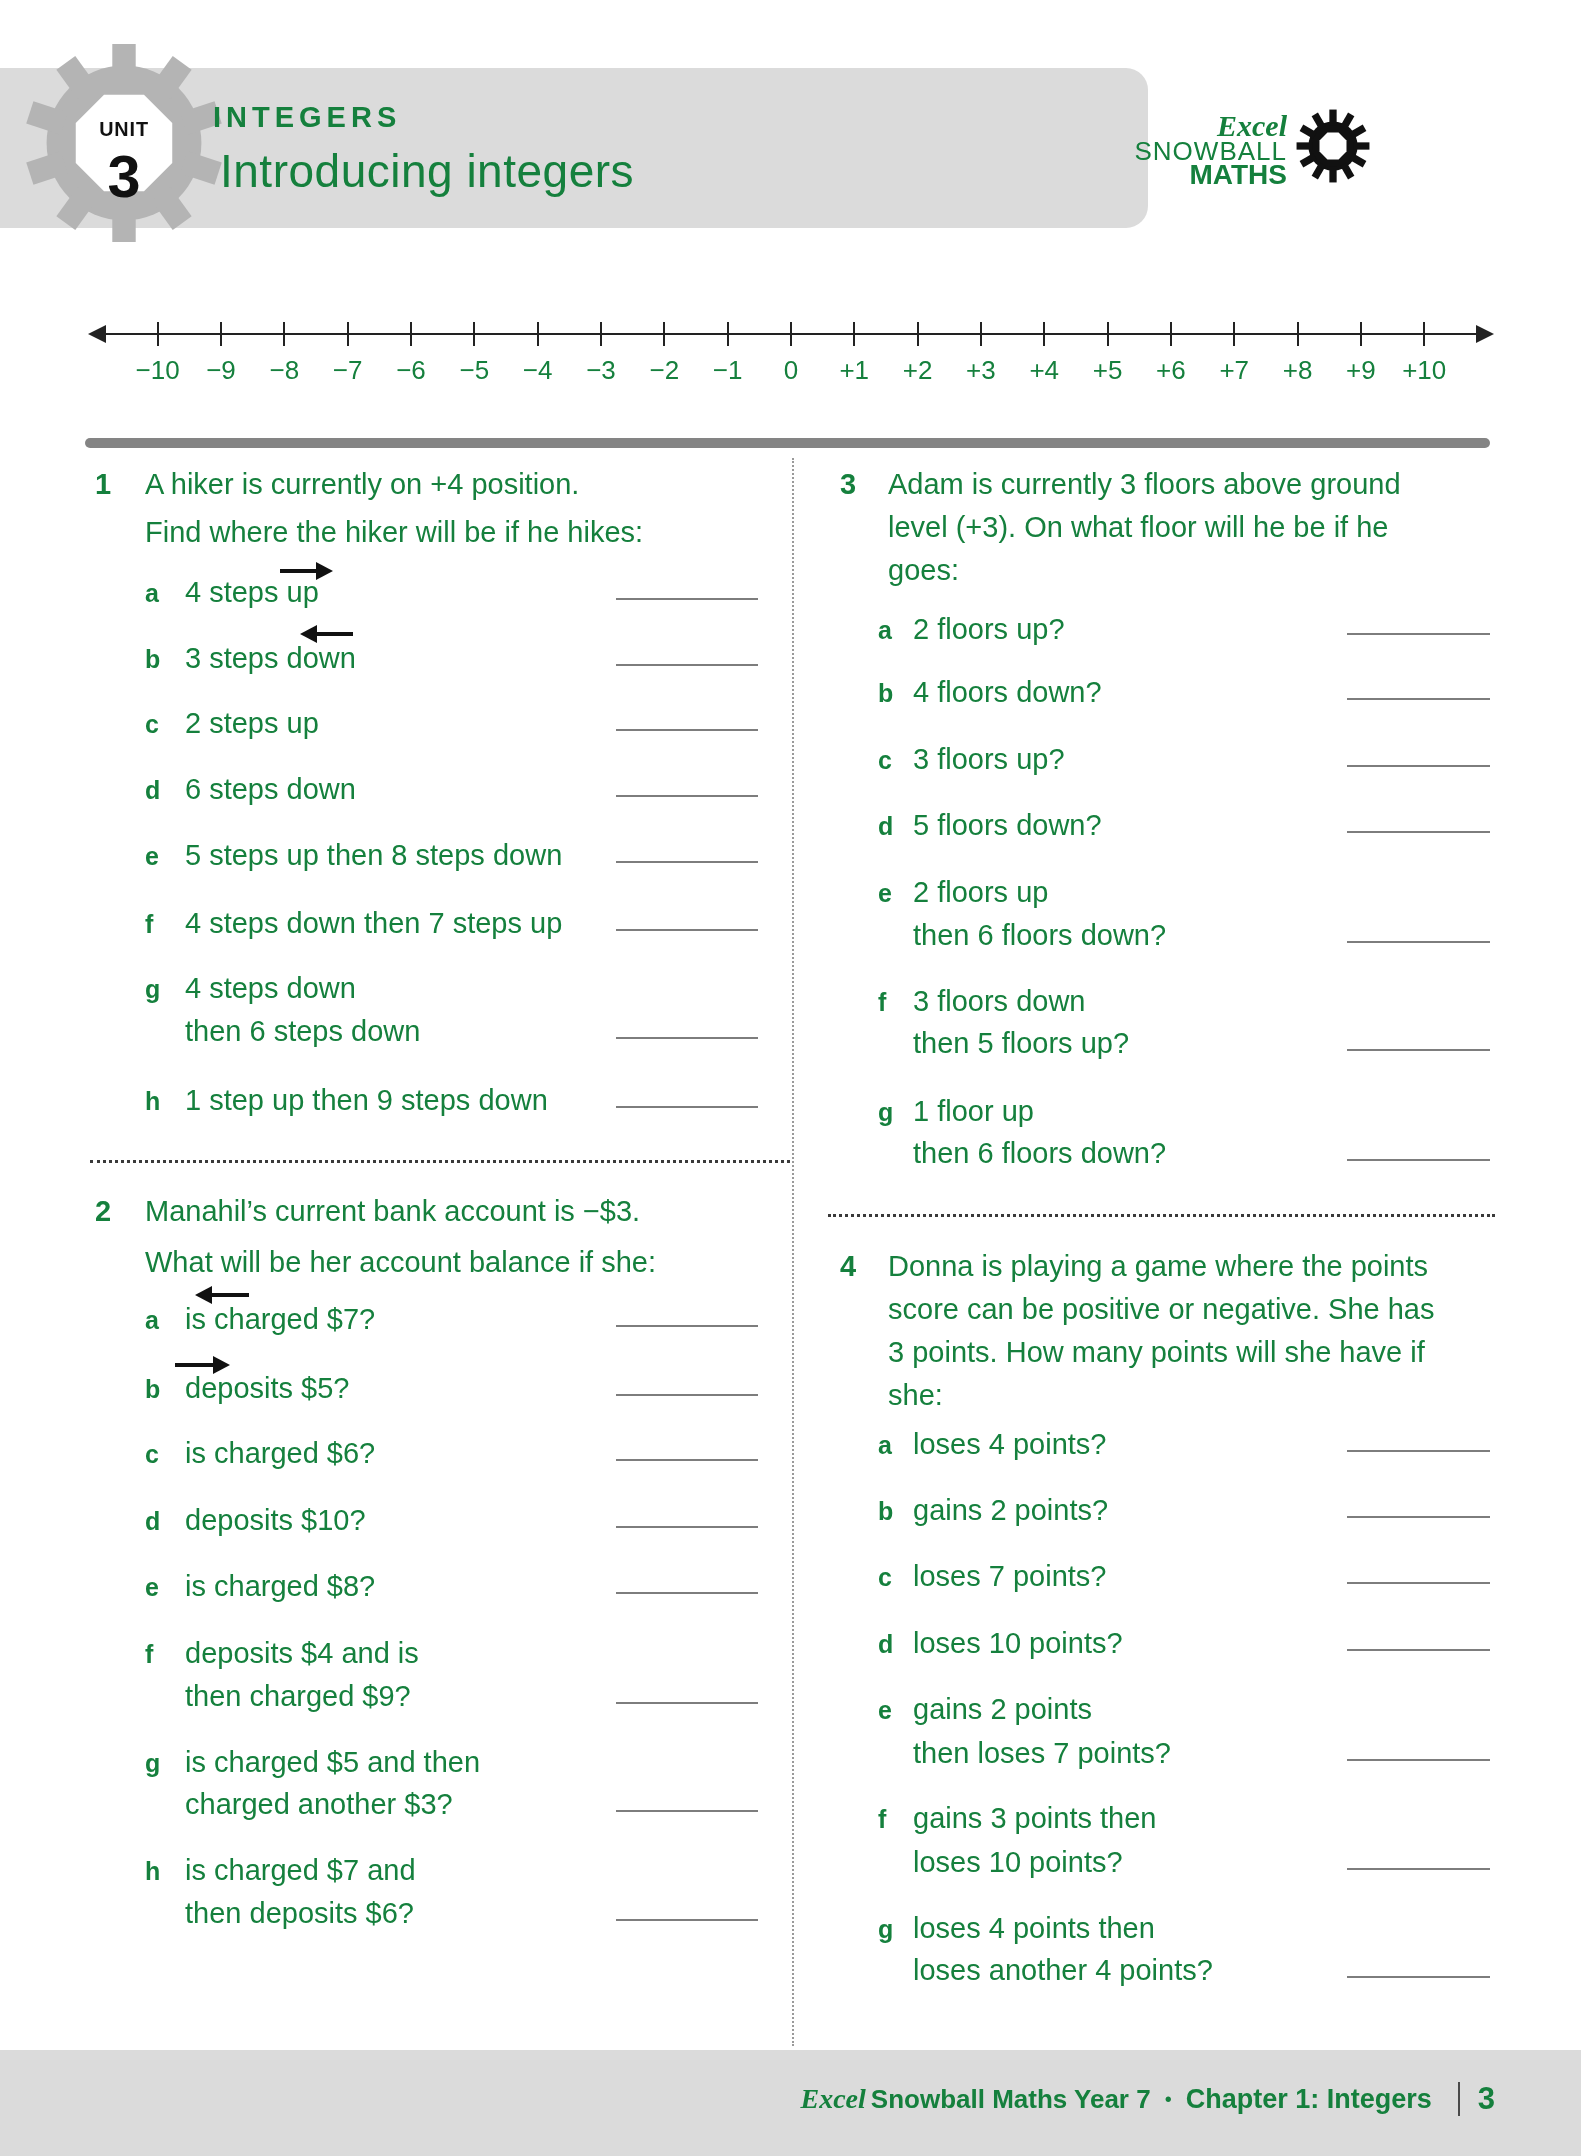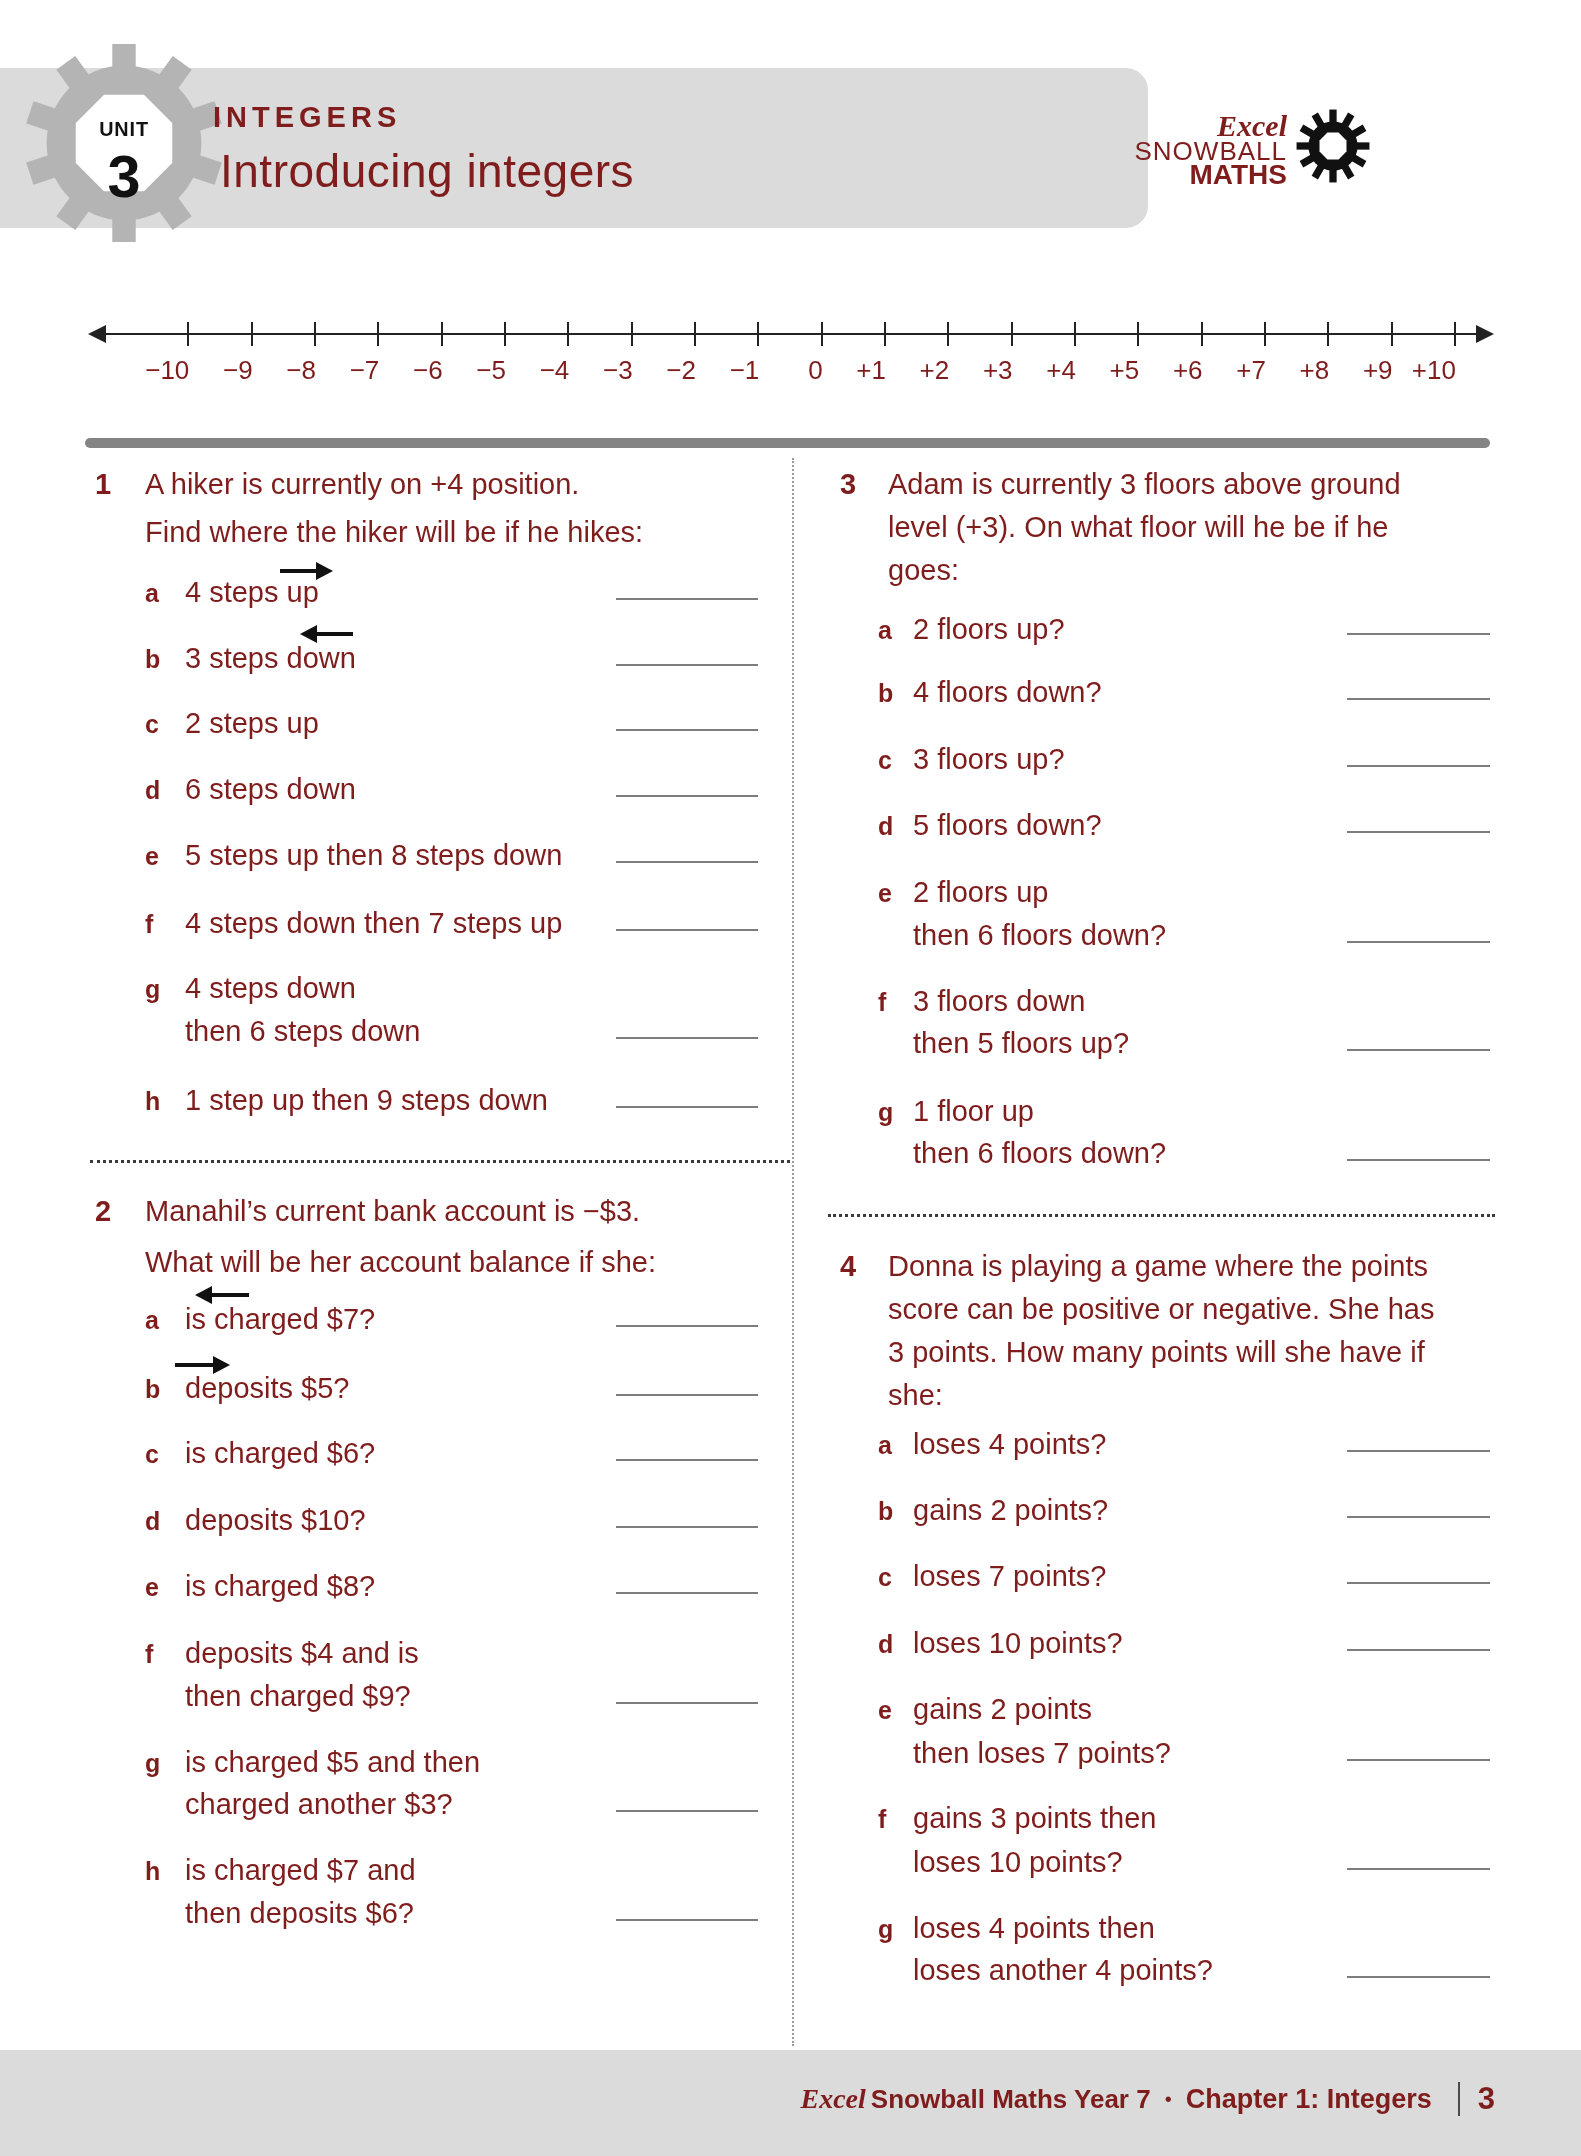--- a/index.html
+++ b/index.html
@@ -1,33 +1,33 @@
 <!DOCTYPE html>
 <html><head>
 <meta charset="utf-8">
 <style>
   html,body{margin:0;padding:0;background:#e8e8e8;}
   #page{position:relative;width:1581px;height:2156px;background:#ffffff;overflow:hidden;
-        font-family:"Liberation Sans",sans-serif;color:#7f1d1d;}
+        font-family:"Liberation Sans",sans-serif;color:#15803d;}
   .abs{position:absolute;white-space:nowrap;}
   
   #banner{position:absolute;left:0;top:68px;width:1148px;height:160px;background:#dbdbdb;border-radius:0 22px 22px 0;}
   #eyebrow{position:absolute;left:213px;top:101px;font-size:29px;font-weight:bold;letter-spacing:5px;}
   #pagetitle{position:absolute;left:220px;top:144px;font-size:46px;font-weight:400;letter-spacing:0.5px;}
   #brand{position:absolute;left:1000px;top:113px;width:287px;text-align:right;line-height:1;}
   #brand .b1{font-family:"Liberation Serif",serif;font-style:italic;font-weight:bold;font-size:30px;line-height:26px;}
   #brand .b2{font-size:26px;letter-spacing:1px;line-height:24px;}
   #brand .b3{font-size:28px;font-weight:bold;line-height:24px;}
   
   .nl-line{position:absolute;left:100px;top:333px;width:1382px;height:2px;background:#222;}
   .nl-arrow{position:absolute;width:0;height:0;border-top:9px solid transparent;border-bottom:9px solid transparent;}
   .nl-arrow.w{left:88px;top:325px;border-right:18px solid #222;}
   .nl-arrow.e{left:1476px;top:325px;border-left:18px solid #222;}
   #ticks{position:absolute;left:126px;top:322px;width:1330px;display:flex;}
-  .tick-cell{flex:1;display:flex;flex-direction:column;align-items:flex-end;}
+  .tick-cell{flex:1;display:flex;flex-direction:column;align-items:center;}
   .tick{width:2px;height:24px;background:#222;}
   .tick-label{margin-top:9px;font-size:26px;}
   
   #toprule{position:absolute;left:85px;top:438px;width:1405px;height:10px;background:#848484;border-radius:5px;}
   #coldiv{position:absolute;left:792px;top:458px;height:1588px;border-left:2px dotted #9a9a9a;}
   .hsep{position:absolute;border-top:3px dotted #3a3a3a;}
   
   .qnum{font-weight:bold;font-size:29px;}
   .qtext{font-size:29px;}
   .qletter{font-weight:bold;font-size:25px;}

